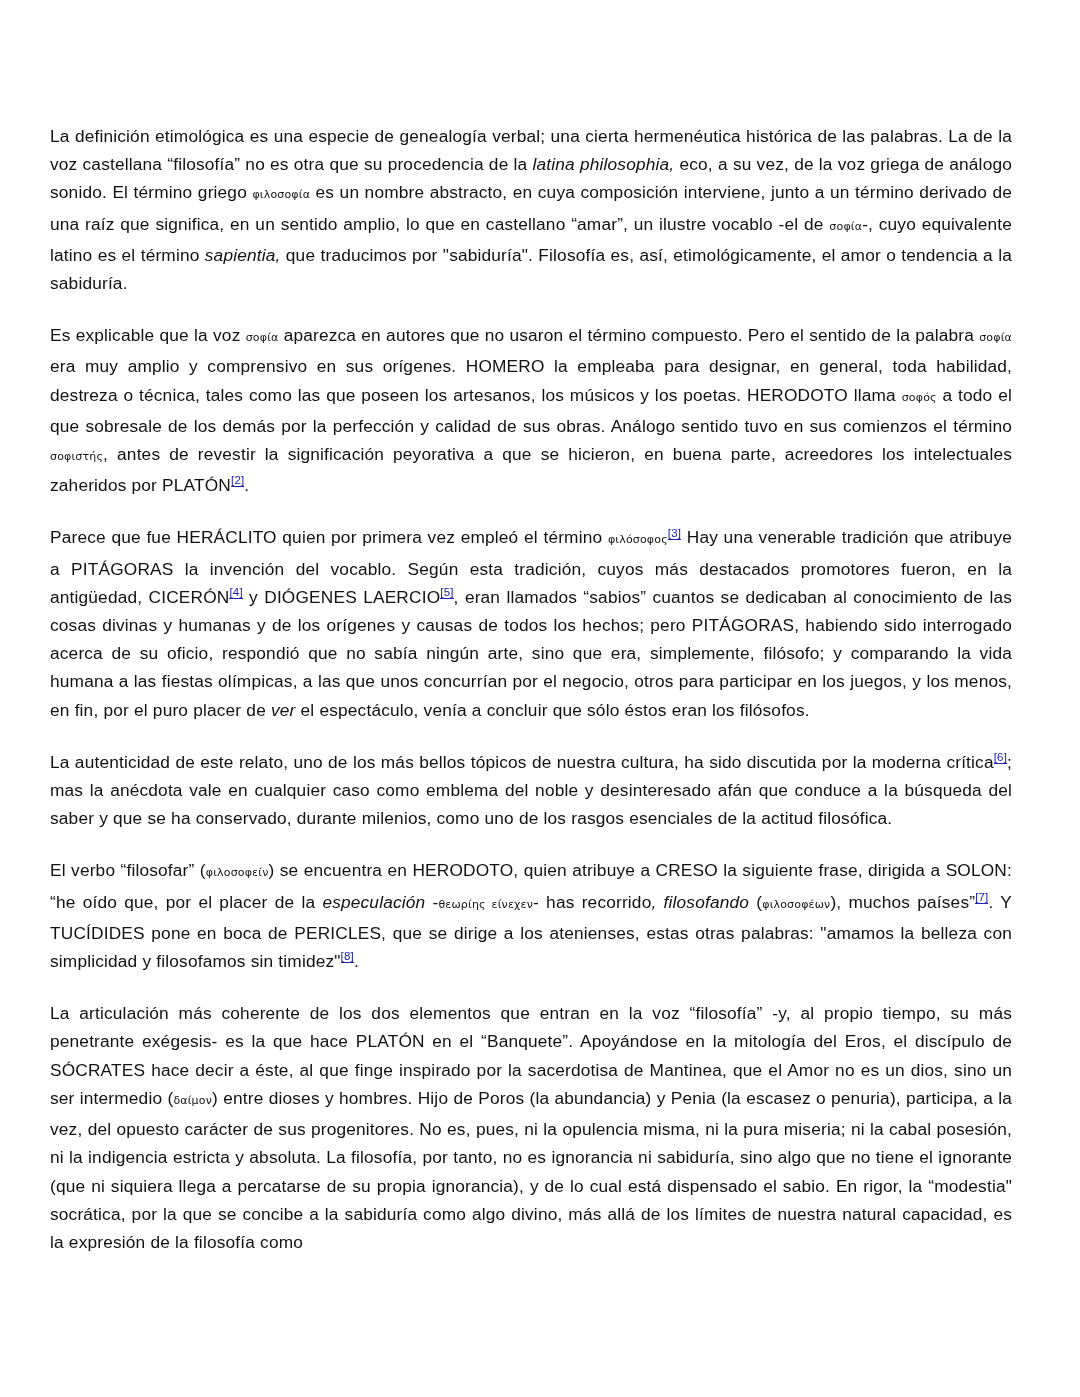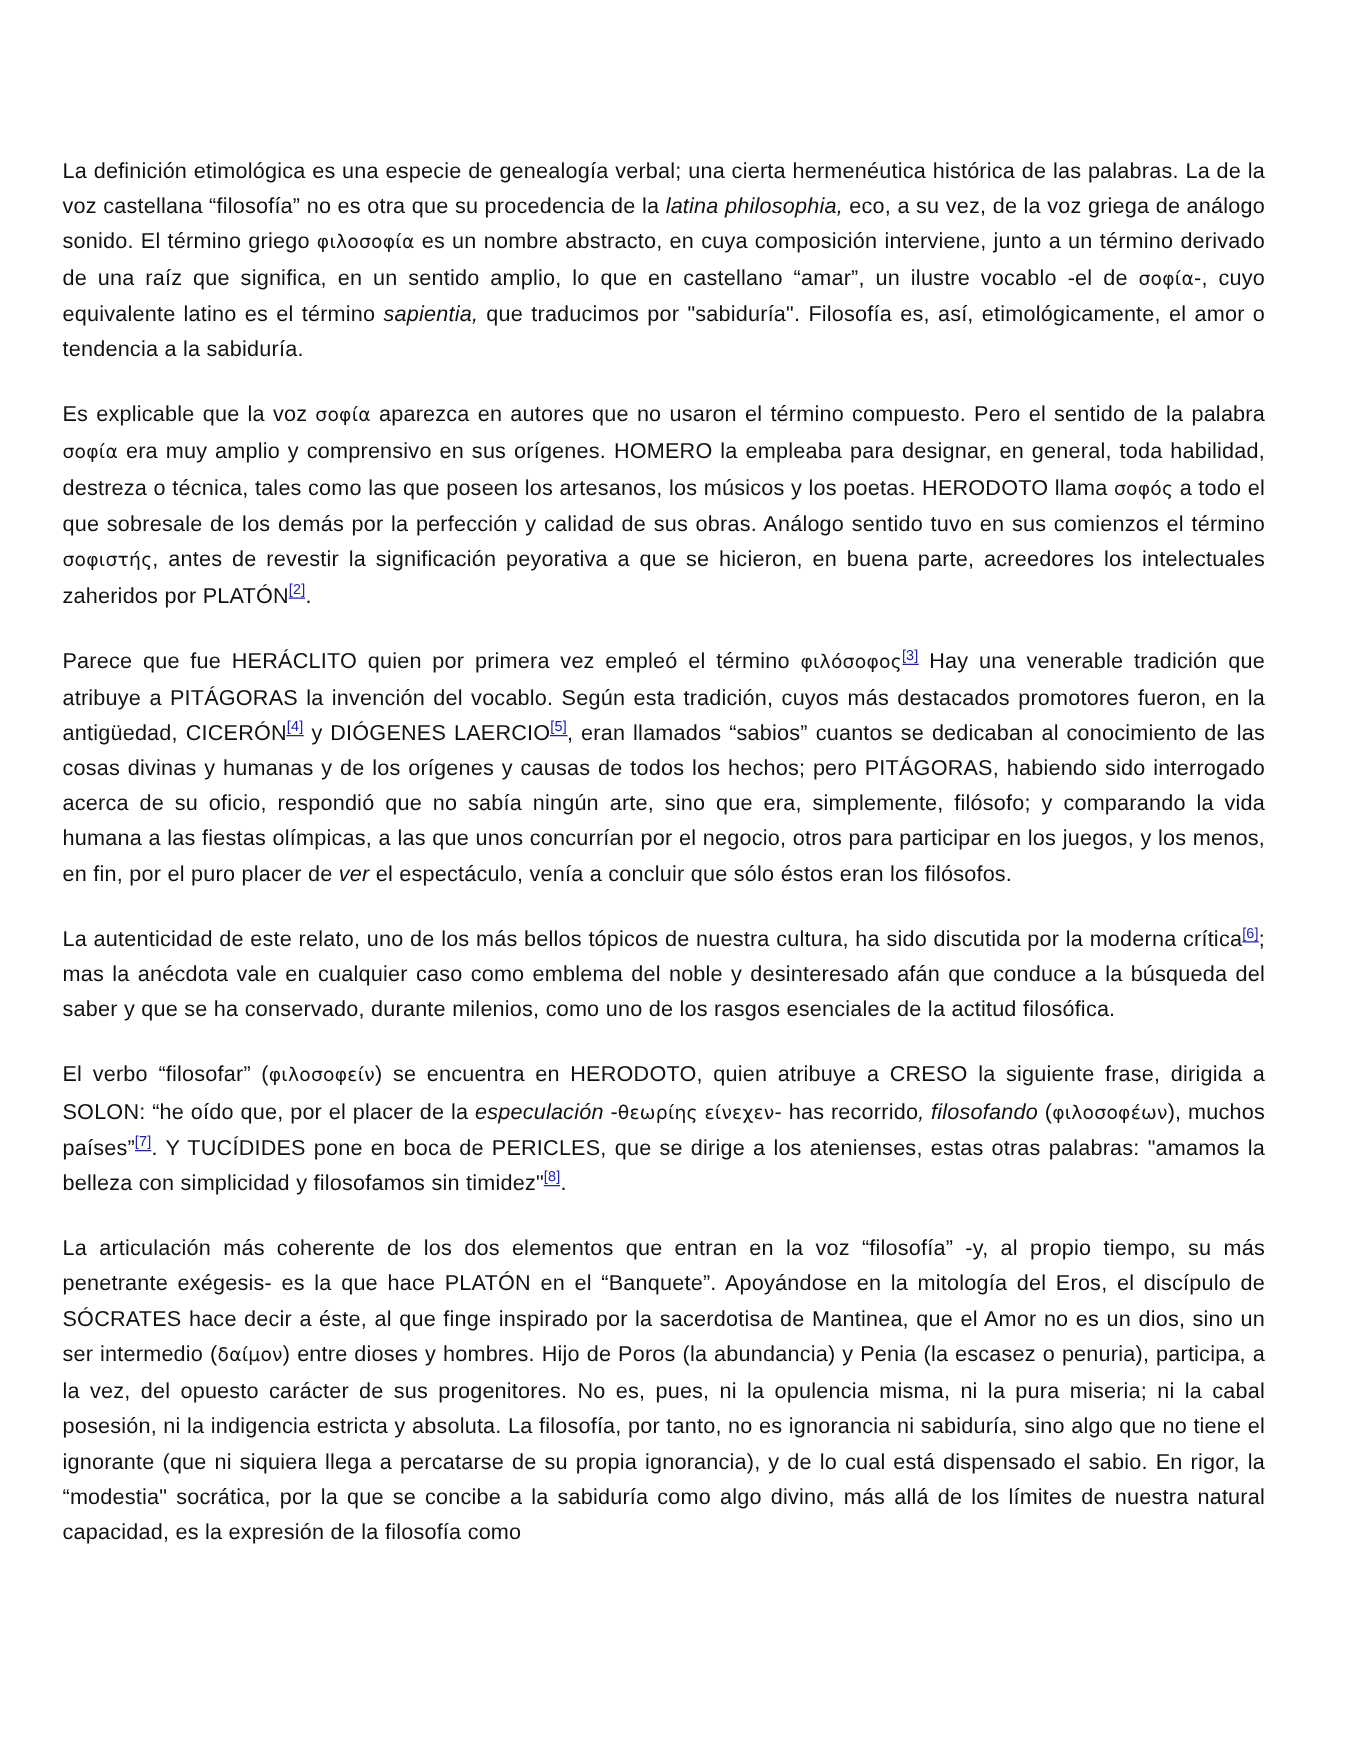--- a/index.html
+++ b/index.html
@@ -42,21 +42,21 @@
     font-size: 11.5px;
     vertical-align: super;
     line-height: 0;
     border-bottom: 1px solid #2020b0;
     text-decoration: none;
     cursor: pointer;
     white-space: nowrap;
   }
   .gk {
     font-family: "DejaVu Sans", "Liberation Sans", sans-serif;
-    font-size: 15px;
+    font-size: 11px;
   }
 </style>
 </head>
 <body>
 
 <div class="page">
   <div class="doc-body" id="doc-body">
       <p class="para"><span>La definición etimológica es una especie de genealogía verbal; una cierta hermenéutica histórica de las palabras. La de la voz castellana “filosofía” no es otra que su procedencia de la </span><em class="it">latina philosophia,</em><span> eco, a su vez, de la voz griega de análogo sonido. El término griego </span><span class="gk">φιλοσοφία</span><span> es un nombre abstracto, en cuya composición interviene, junto a un término derivado de una raíz que significa, en un sentido amplio, lo que en castellano “amar”, un ilustre vocablo -el de </span><span class="gk">σοφία</span><span>-, cuyo equivalente latino es el término </span><em class="it">sapientia,</em><span> que traducimos por "sabiduría". Filosofía es, así, etimológicamente, el amor o tendencia a la sabiduría.</span></p>
       <p class="para"><span>Es explicable que la voz </span><span class="gk">σοφία</span><span> aparezca en autores que no usaron el término compuesto. Pero el sentido de la palabra </span><span class="gk">σοφία</span><span> era muy amplio y comprensivo en sus orígenes. HOMERO la empleaba para designar, en general, toda habilidad, destreza o técnica, tales como las que poseen los artesanos, los músicos y los poetas. HERODOTO llama </span><span class="gk">σοφός</span><span> a todo el que sobresale de los demás por la perfección y calidad de sus obras.  Análogo sentido tuvo en sus comienzos el término </span><span class="gk">σοφιστής</span><span>, antes de revestir la significación peyorativa a que se hicieron, en buena parte, acreedores los intelectuales zaheridos por PLATÓN</span><a class="fnref" href="#">[2]</a><span>.</span></p>
       <p class="para"><span>Parece que fue HERÁCLITO quien por primera vez empleó el término </span><span class="gk">φιλόσοφος</span><a class="fnref" href="#">[3]</a><span> Hay una venerable tradición que atribuye a PITÁGORAS la invención del vocablo. Según esta tradición, cuyos más destacados promotores fueron, en la antigüedad, CICERÓN</span><a class="fnref" href="#">[4]</a><span> y DIÓGENES LAERCIO</span><a class="fnref" href="#">[5]</a><span>, eran llamados “sabios” cuantos se dedicaban al conocimiento de las cosas divinas y humanas y de los orígenes y causas de todos los hechos; pero PITÁGORAS, habiendo sido interrogado acerca de su oficio, respondió que no sabía ningún arte, sino que era, simplemente, filósofo; y comparando la vida humana a las fiestas olímpicas, a las que unos concurrían por el negocio, otros para participar en los juegos, y los menos, en fin, por el puro placer de </span><em class="it">ver</em><span> el espectáculo, venía a concluir que sólo éstos eran los filósofos.</span></p>

